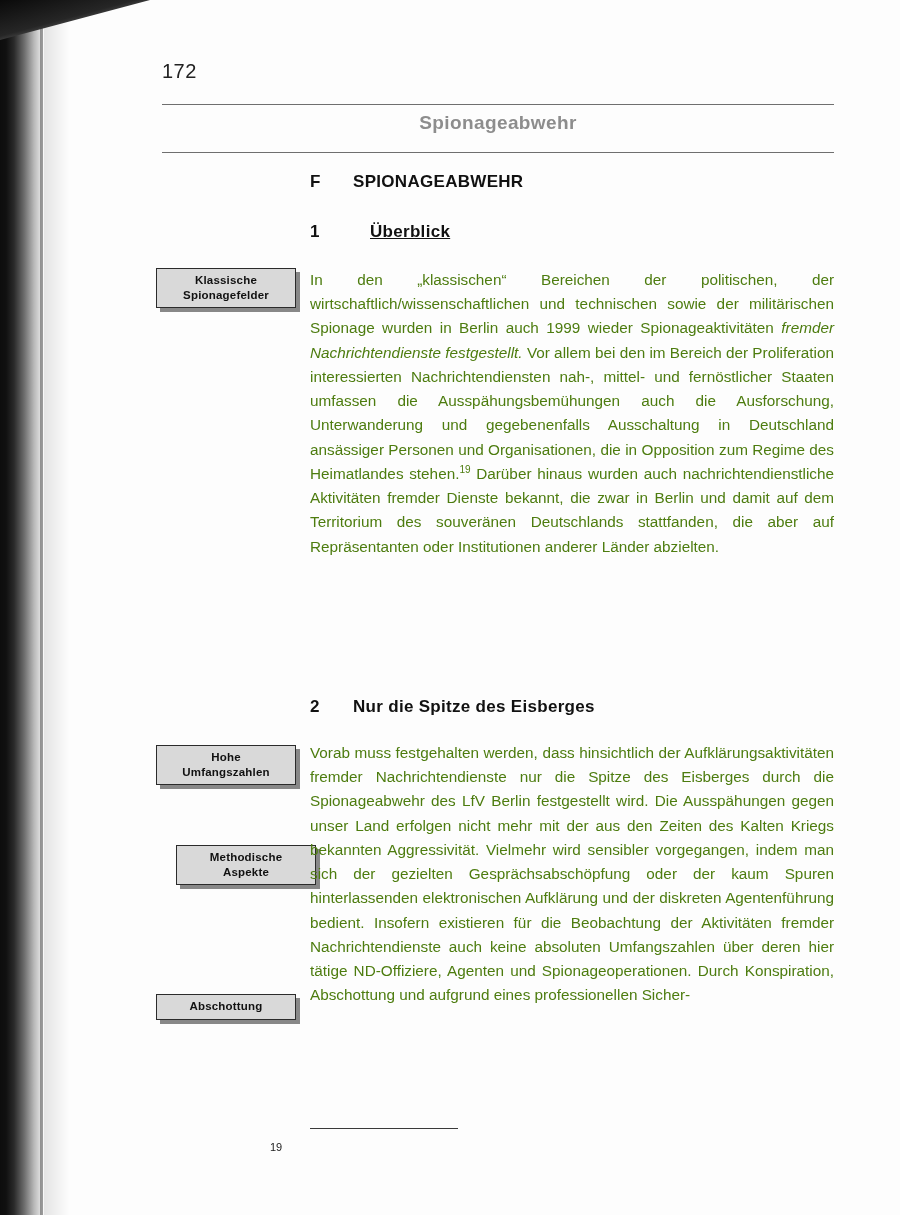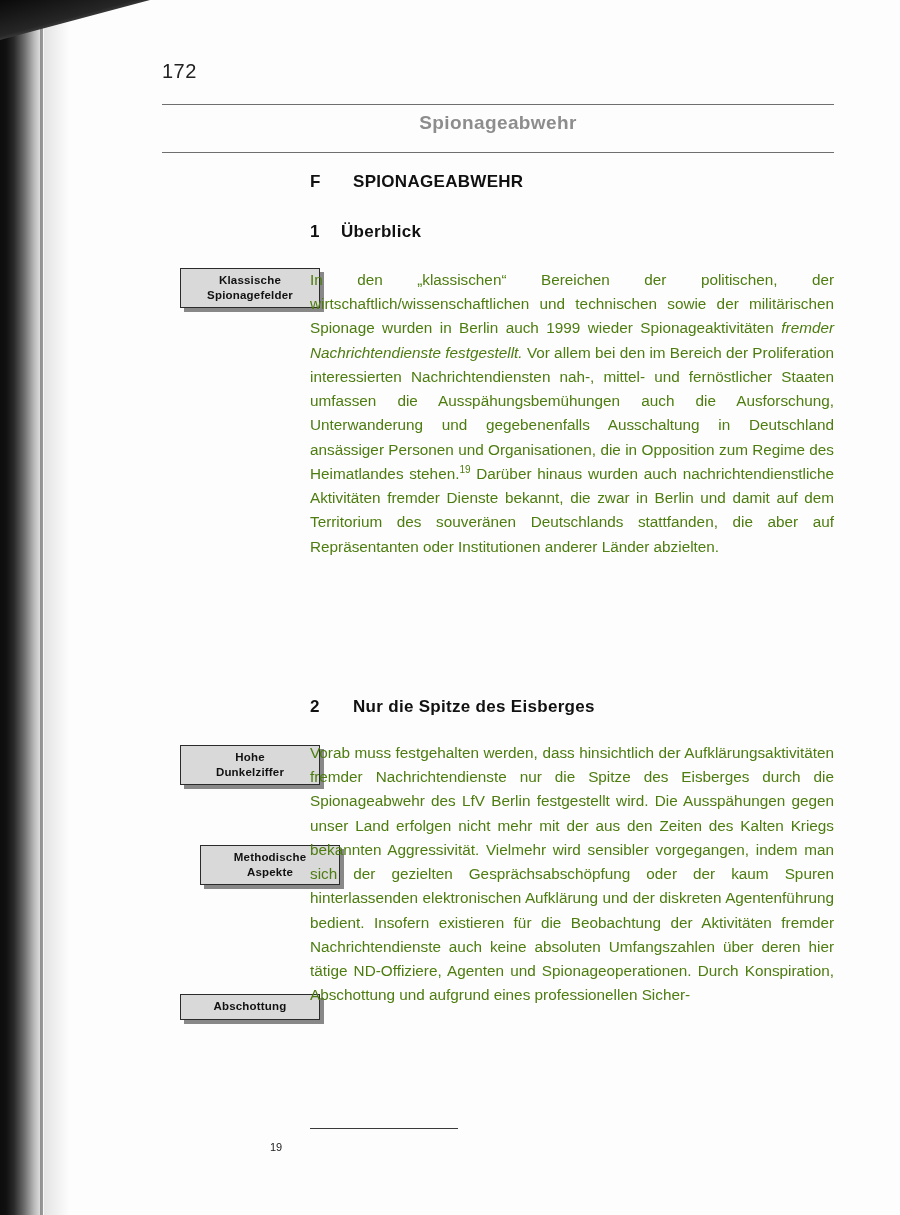--- a/index.html
+++ b/index.html
@@ -103,29 +103,29 @@
     font-size: 17px;
     font-weight: bold;
     color: #111;
   }
 
   
   .f-num { left: 190px; top: 172px; }
   .f-title { left: 233px; top: 172px; }
 
   .one-num { left: 190px; top: 222px; }
-  .one-title { left: 221px; top: 222px; }
+  .one-title { left: 250px; top: 222px; text-decoration: underline; }
 
   .two-num { left: 190px; top: 697px; }
   .two-title { left: 233px; top: 697px; }
 
   
   .note {
     position: absolute;
-    left: 60px;
+    left: 36px;
     width: 140px;
     box-sizing: border-box;
     padding: 4px 4px 5px;
     border: 1px solid #2b2b2b;
     background: #d9d9d9;
     box-shadow: 4px 4px 0 rgba(40,40,40,0.55);
     text-align: center;
     font-size: 11.5px;
     font-weight: bold;
     line-height: 1.28;
@@ -214,21 +214,21 @@
       <div>Spionagefelder</div>
     </div>
 
     <div class="para para-1">In den „klassischen“ Bereichen der politischen, der wirtschaftlich/wissenschaftlichen und technischen sowie der militärischen Spionage wurden in Berlin auch 1999 wieder Spionageaktivitäten <em>fremder Nachrichtendienste festgestellt.</em> Vor allem bei den im Bereich der Proliferation interessierten Nachrichtendiensten nah-, mittel- und fernöstlicher Staaten umfassen die Ausspähungsbemühungen auch die Ausforschung, Unterwanderung und gegebenenfalls Ausschaltung in Deutschland ansässiger Personen und Organisationen, die in Opposition zum Regime des Heimatlandes stehen.<sup>19</sup> Darüber hinaus wurden auch nachrichtendienstliche Aktivitäten fremder Dienste bekannt, die zwar in Berlin und damit auf dem Territorium des souveränen Deutschlands stattfanden, die aber auf Repräsentanten oder Institutionen anderer Länder abzielten.</div>
 
     <div class="sec-num two-num">2</div>
     <div class="sec-head two-title">Nur die Spitze des Eisberges</div>
 
     <div class="note note-2">
       <div>Hohe</div>
-      <div>Dunkelziffer</div>
+      <div>Umfangszahlen</div>
     </div>
 
     <div class="note note-3">
       <div>Methodische</div>
       <div>Aspekte</div>
     </div>
 
     <div class="note note-4">
       <div>Abschottung</div>
     </div>

